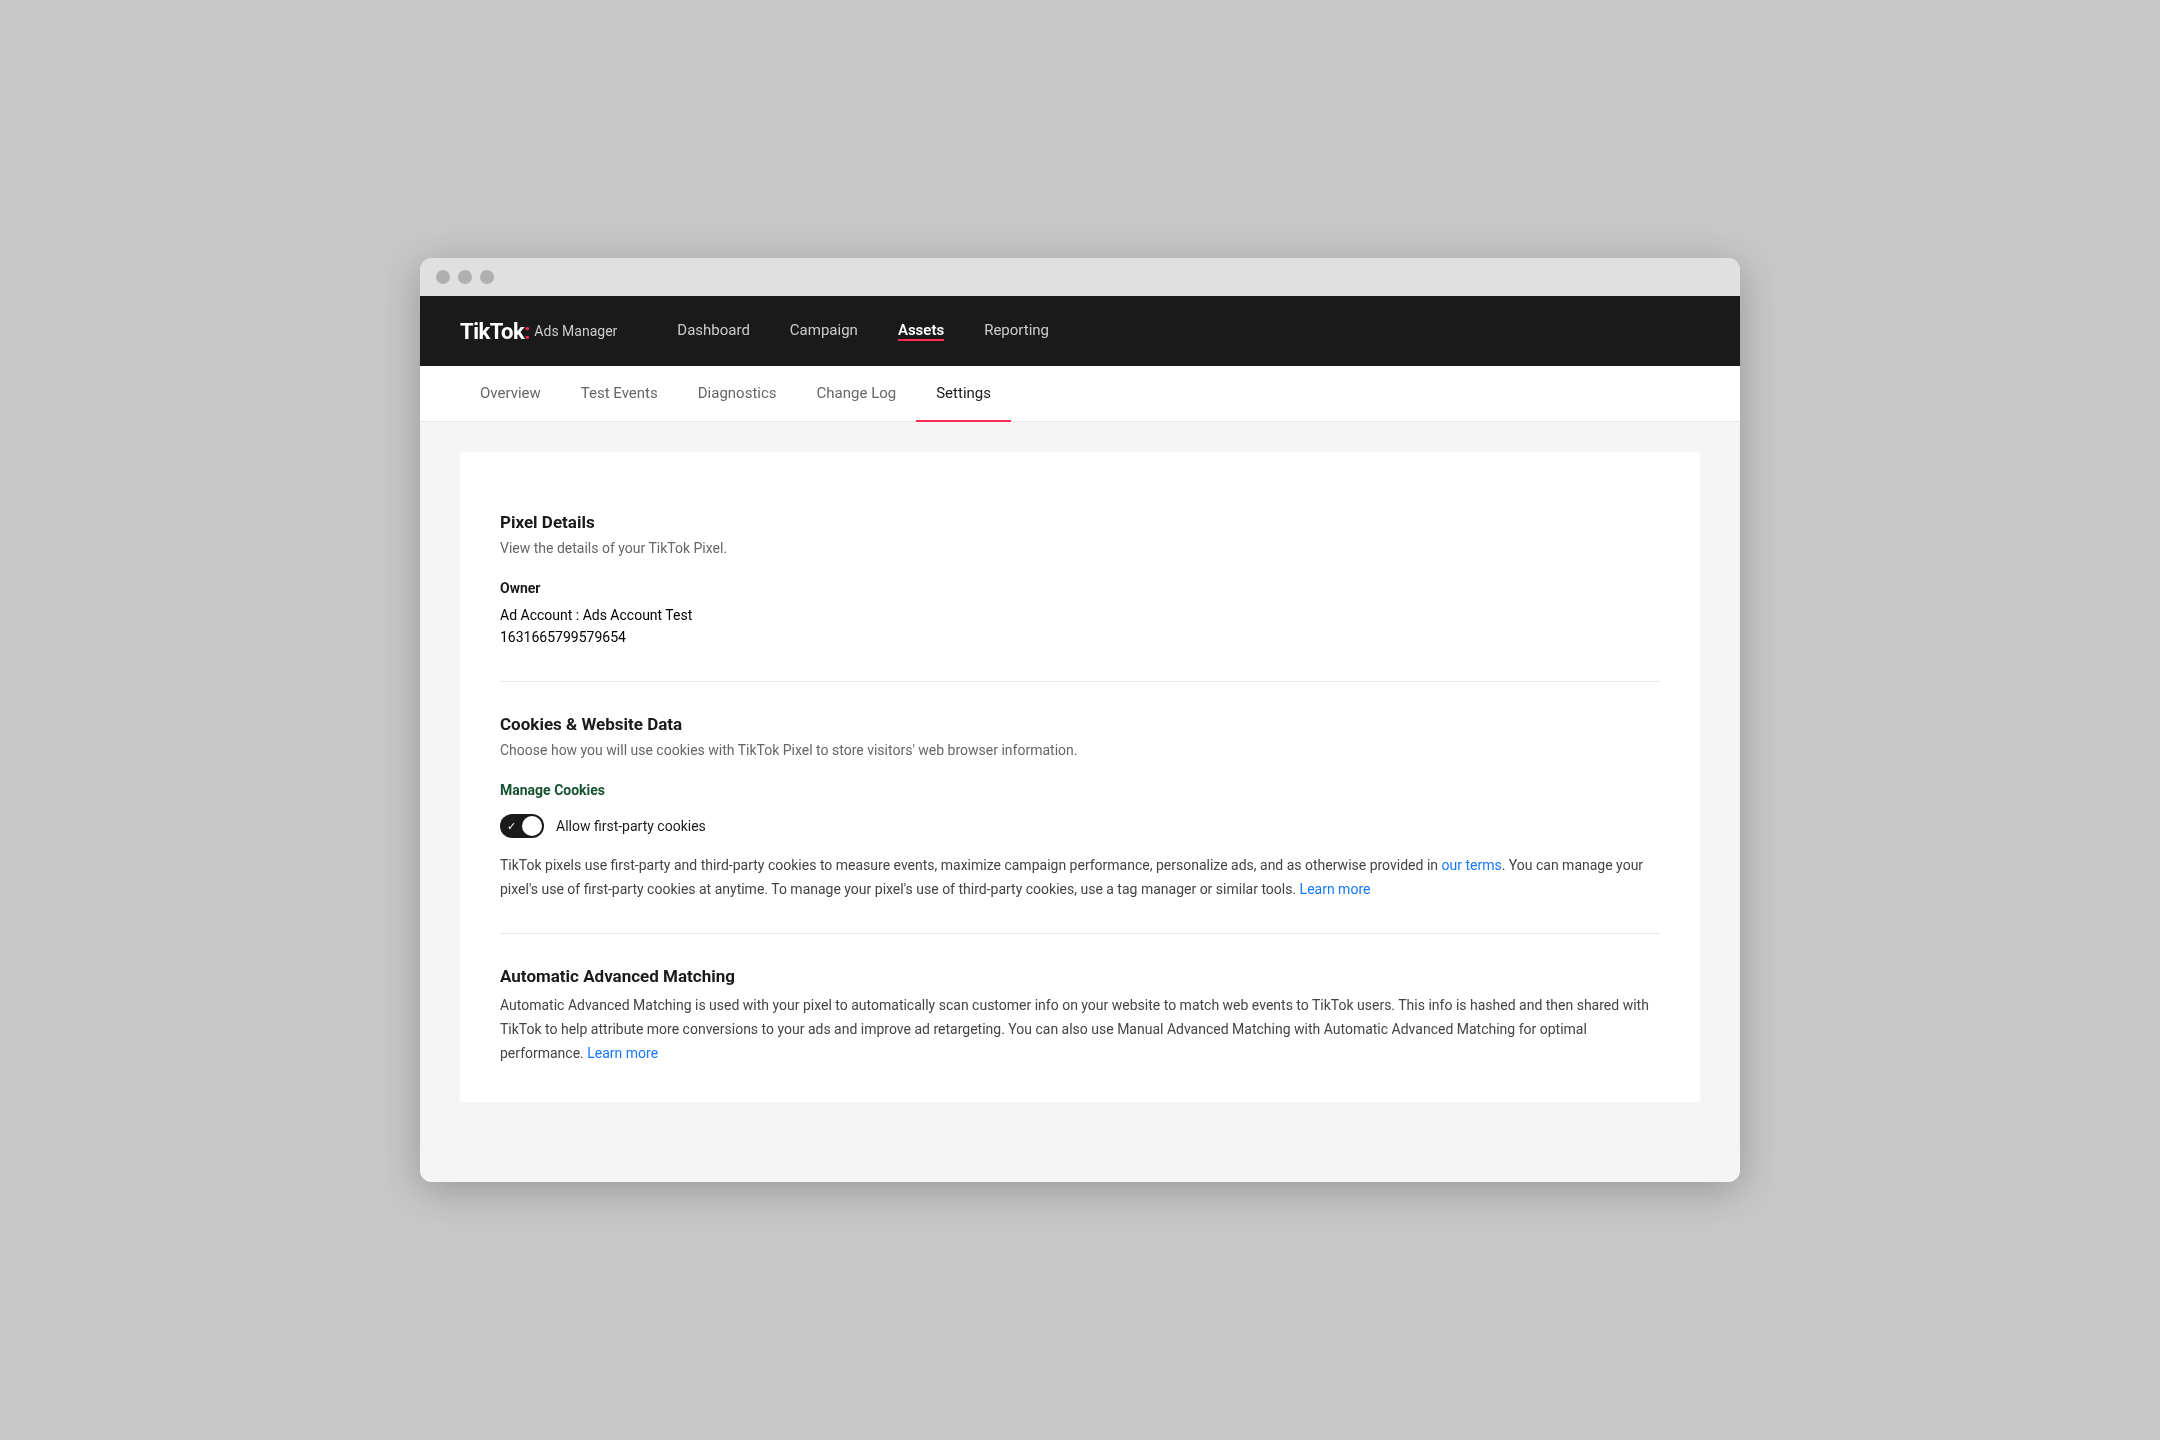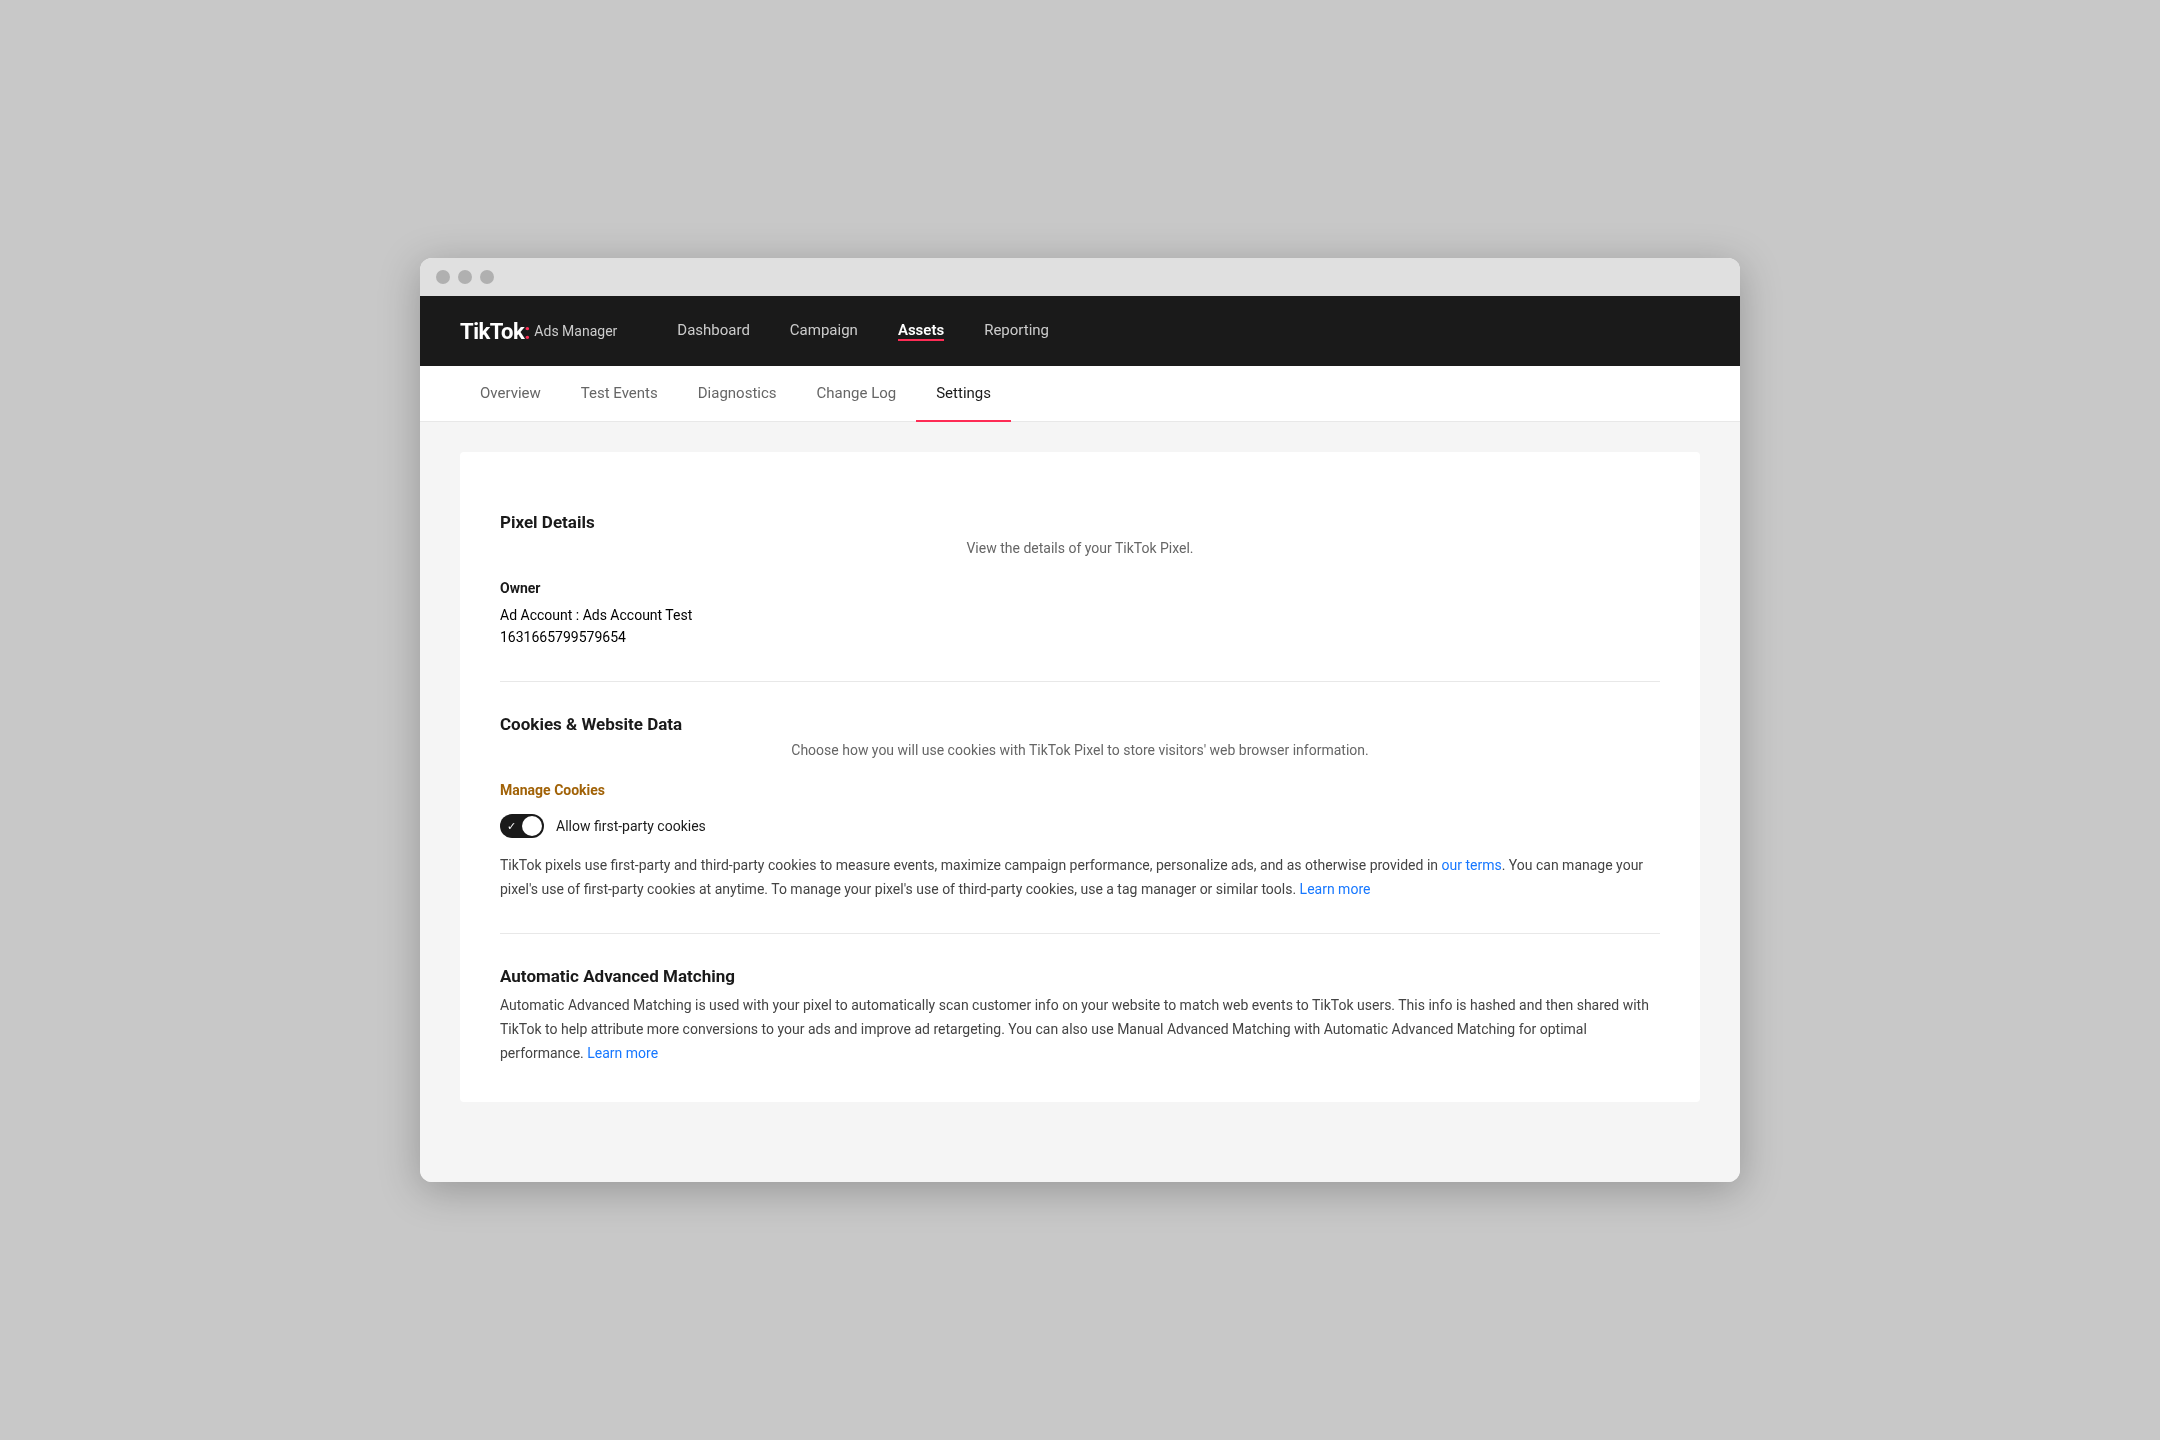--- a/index.html
+++ b/index.html
@@ -146,21 +146,20 @@
       font-weight: 700;
       color: #1a1a1a;
       margin-bottom: 8px;
       margin-top: 24px;
     }
 
     .section-description {
       font-size: 14px;
       color: #666666;
       margin-bottom: 24px;
-      text-align: center;
     }
 
     .field-label {
       font-size: 14px;
       font-weight: 700;
       color: #1a1a1a;
       margin-bottom: 8px;
     }
 
     .field-value {
@@ -172,21 +171,21 @@
     .divider {
       border: none;
       border-top: 1px solid #e8e8e8;
       margin: 32px 0;
     }
 
     
     .manage-cookies-label {
       font-size: 14px;
       font-weight: 700;
-      color: #a16207;
+      color: #14532d;
       margin-bottom: 16px;
     }
 
     .toggle-row {
       display: flex;
       align-items: center;
       gap: 12px;
       margin-bottom: 16px;
     }
 

